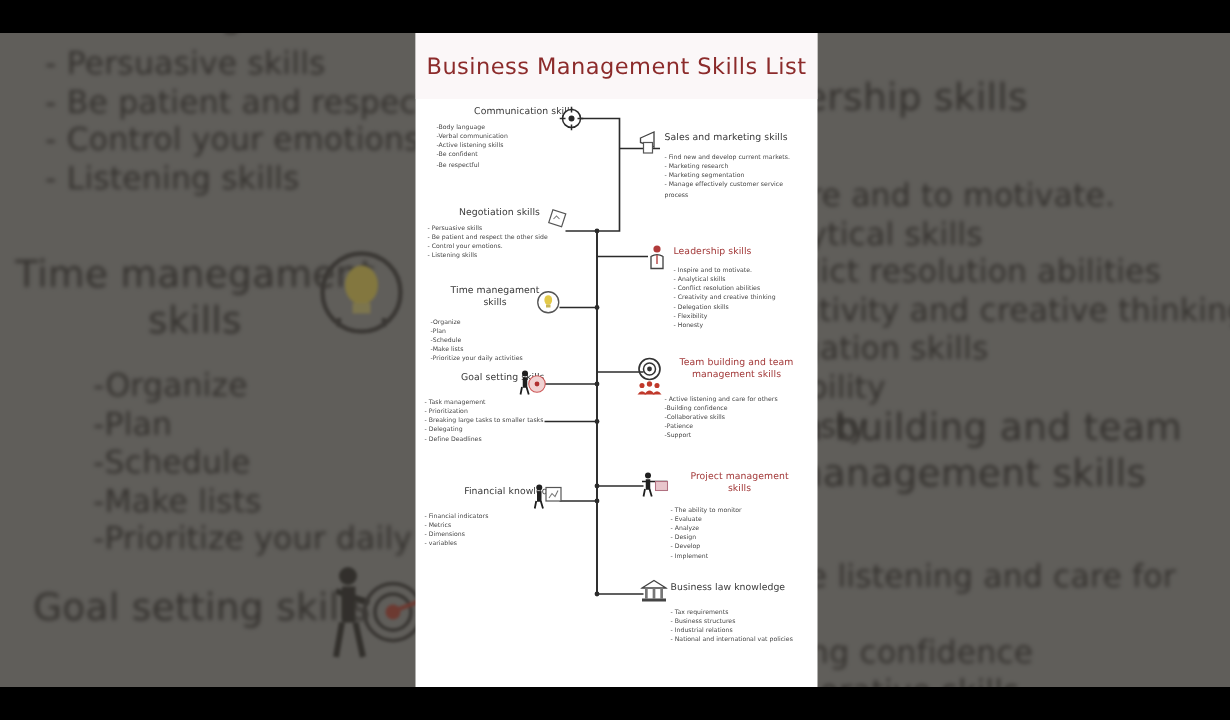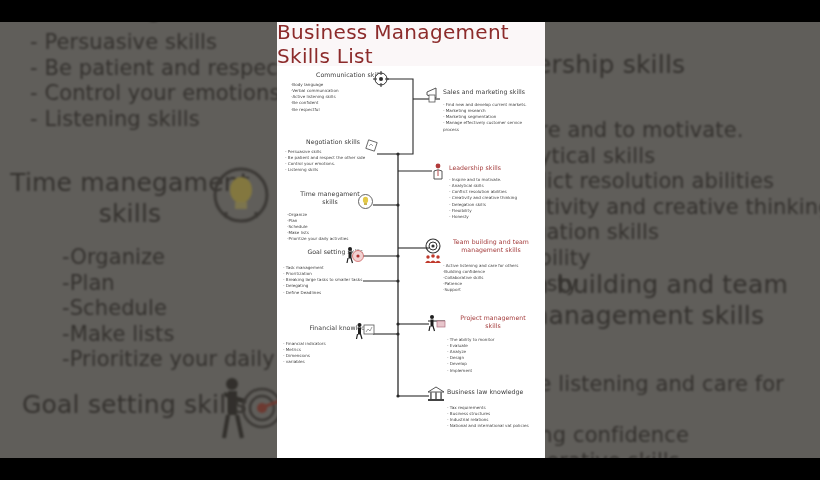--- a/index.html
+++ b/index.html
@@ -55,21 +55,21 @@
   
   #card{
     position:absolute;left:277px;top:22px;width:268px;height:436px;
     background:#ffffff;z-index:30;overflow:hidden;
   }
   #cardHead{
     height:44px;background:#fbf7f8;
     display:flex;align-items:center;justify-content:center;
   }
   #cardHead .t{
-    color:#8c2b2b;font-size:20px;letter-spacing:.3px;
+    color:#8c2b2b;font-size:15px;letter-spacing:.3px;
     font-family:"DejaVu Sans", sans-serif;
   }
   #diagram{position:relative;width:268px;height:392px;}
   #diagram svg.lines{position:absolute;left:0;top:0;}
 
   .node{position:absolute;}
   .node .hd{
     font-size:6.2px;color:#3a3a3a;letter-spacing:.05px;
     font-family:"DejaVu Sans", sans-serif;line-height:1.25;
   }

